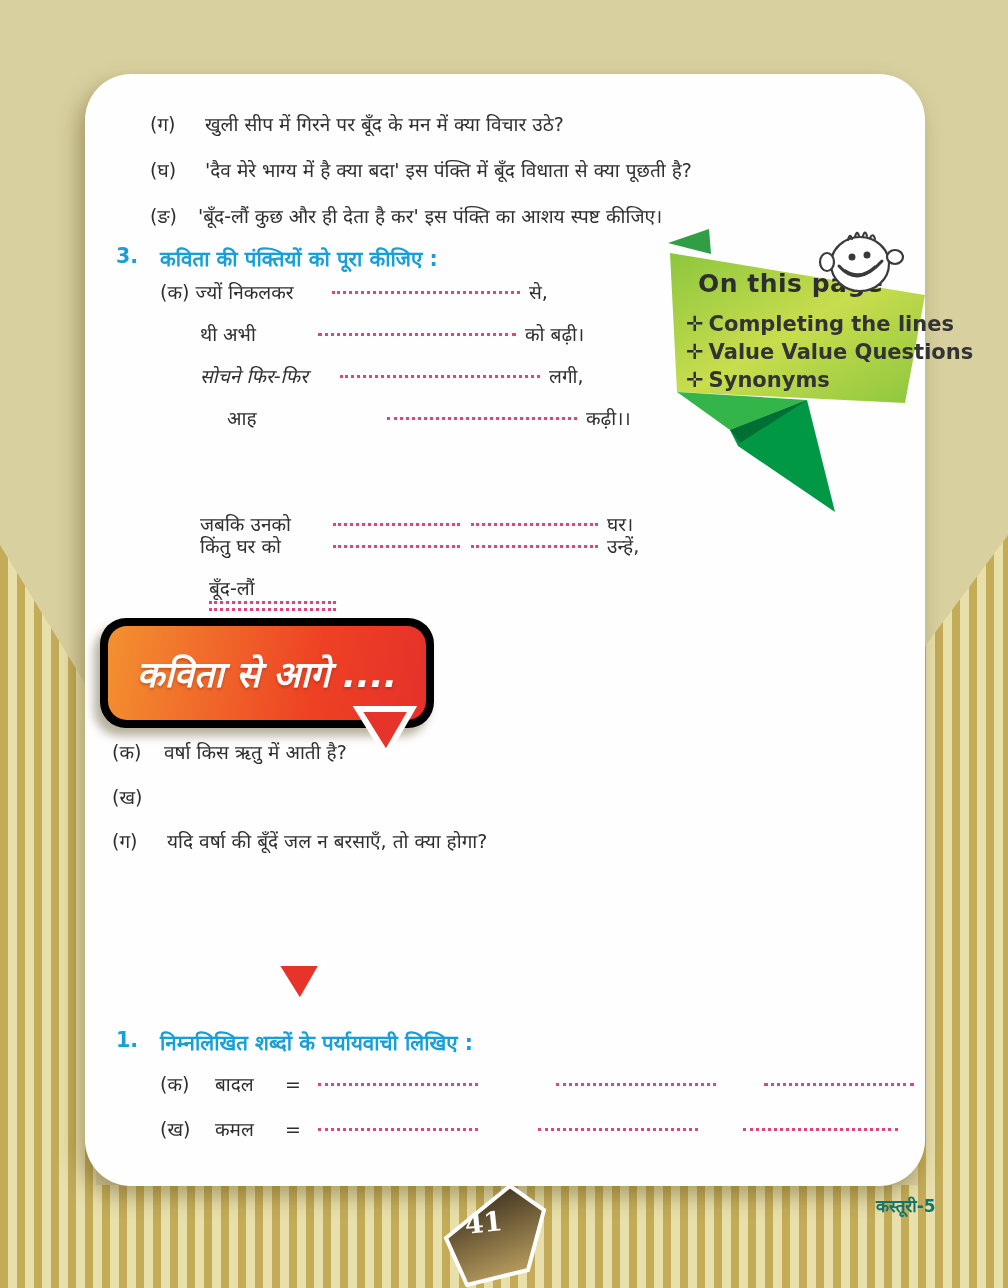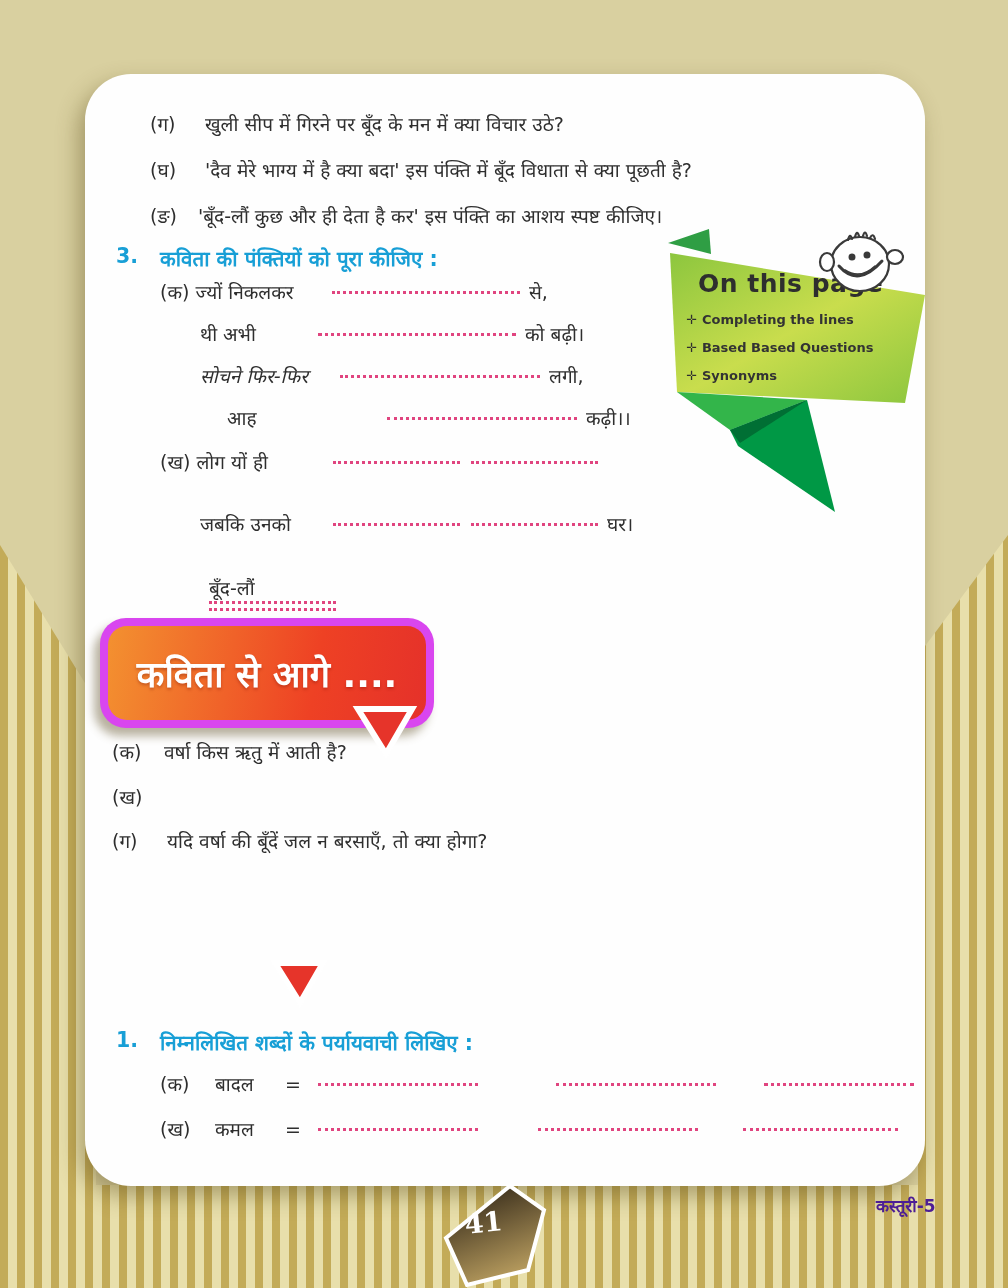--- a/index.html
+++ b/index.html
@@ -26,35 +26,35 @@
   
   .dots{flex:none;display:inline-block;height:4px;border-bottom:3px dotted #e0447f;transform:translateY(-5px);}
   .flabel{flex:none;white-space:nowrap;}
   .suffix{margin-left:9px;white-space:nowrap;}
   .gap{flex:none;display:inline-block;}
 
   
   .green-banner{position:absolute;left:628px;top:225px;width:300px;height:300px;}
   .green-banner svg{position:absolute;left:0;top:0;}
   .otp-title{position:absolute;left:70px;top:44px;font-size:25px;font-weight:bold;color:#2e2e2e;letter-spacing:.5px;}
-  .otp-item{position:absolute;font-size:13px;font-weight:bold;color:#333;white-space:nowrap;}
+  .otp-item{position:absolute;font-size:21px;font-weight:bold;color:#333;white-space:nowrap;}
   .otp-item .bullet{color:#2f2f2f;font-weight:bold;margin-right:5px;}
 
   
-  .red-banner{position:absolute;background:#d946ef;border-radius:26px;padding:8px;
-              box-shadow:-6px 8px 10px rgba(100,85,45,.45);}
+  .red-banner{position:absolute;background:#000000;border-radius:26px;padding:8px;
+              box-shadow:-6px 8px 10px rgba(100,85,45,.45);font-style:italic;}
   .red-banner .inner{width:100%;height:100%;border-radius:19px;
               background:linear-gradient(100deg,#f39130 0%,#ee4124 65%,#e5312a 100%);
               display:flex;align-items:center;justify-content:center;}
   .red-banner .inner span{color:#fff;font-weight:bold;text-shadow:0 2px 3px rgba(120,20,10,.35);}
   .tail{position:absolute;}
 
   
   .pagenum-svg{position:absolute;left:432px;top:1180px;}
-  .book-label{position:absolute;left:876px;top:1194px;font-size:17px;font-weight:bold;color:#4c1d95;text-align:center;}
+  .book-label{position:absolute;left:876px;top:1194px;font-size:17px;font-weight:bold;color:#0f766e;text-align:center;}
 </style>
 </head>
 <body>
 
 <div class="canvas">
 
   <div class="stripes stripes-left"></div>
   <div class="stripes stripes-right"></div>
   <div class="stripes stripes-bottom"></div>
 
@@ -92,33 +92,33 @@
     <span class="flabel" style="width:140px;font-style:italic;">सोचने फिर-फिर</span>
     <span class="dots" style="width:200px;"></span>
     <span class="suffix">लगी,</span>
   </div>
   <div class="row" style="left:200px;top:406px;margin-left:27px;">
     <span class="flabel" style="width:160px;">आह</span>
     <span class="dots" style="width:190px;"></span>
     <span class="suffix">कढ़ी।।</span>
   </div>
 
-  <div class="row" style="left:160px;top:450px;">
-    <span class="flabel" style="width:173px;">(ख) लोग यों ही</span>
-    <span class="dots" style="width:127px;"></span>
-    <span class="gap" style="width:11px;"></span>
-    <span class="dots" style="width:127px;"></span>
-    <span class="suffix"></span>
-  </div>
   <div class="row" style="left:200px;top:492px;margin-top:20px;">
     <span class="flabel" style="width:133px;">जबकि उनको</span>
     <span class="dots" style="width:127px;"></span>
     <span class="gap" style="width:11px;"></span>
     <span class="dots" style="width:127px;"></span>
     <span class="suffix">घर।</span>
+  </div>
+  <div class="row" style="left:200px;top:534px;">
+    <span class="flabel" style="width:133px;">किंतु घर को</span>
+    <span class="dots" style="width:127px;"></span>
+    <span class="gap" style="width:11px;"></span>
+    <span class="dots" style="width:127px;"></span>
+    <span class="suffix">उन्हें,</span>
   </div>
   <div class="row" style="left:200px;top:576px;flex-direction:column;">
     <span class="flabel" style="width:133px;">बूँद-लौं</span>
     <span class="dots" style="width:127px;"></span>
     <span class="gap" style="width:11px;"></span>
     <span class="dots" style="width:127px;"></span>
     <span class="suffix">घर।।</span>
   </div>
 
   <div class="green-banner">
@@ -131,21 +131,21 @@
         </linearGradient>
       </defs>
       <polygon points="40,18 81,4 83,29" fill="#2f9e44"></polygon>
       <polygon points="42,28 297,70 277,178 49,167" fill="url(#gb)"></polygon>
       <polygon points="49,167 179,175 102,205" fill="#33b54a"></polygon>
       <polygon points="102,205 179,175 207,287 110,221" fill="#009845"></polygon>
       <polygon points="102,205 179,175 112,218" fill="#006f34"></polygon>
     </svg>
     <span class="otp-title">On this page</span>
     <span class="otp-item" style="left:58px;top:87px;"><span class="bullet">✛</span><span>Completing the lines</span></span>
-    <span class="otp-item" style="left:58px;top:115px;"><span class="bullet">✛</span><span>Based Based Questions</span></span>
+    <span class="otp-item" style="left:58px;top:115px;"><span class="bullet">✛</span><span>Value Value Questions</span></span>
     <span class="otp-item" style="left:58px;top:143px;"><span class="bullet">✛</span><span>Synonyms</span></span>
   </div>
 
   <svg style="position:absolute;left:812px;top:228px;" width="96" height="68" viewBox="0 0 96 68">
     <g fill="none" stroke="#3a3a3a" stroke-width="2.2" stroke-linecap="round">
       <ellipse cx="48" cy="36" rx="29" ry="27" fill="#fff"></ellipse>
       <ellipse cx="15" cy="34" rx="7" ry="9" fill="#fff"></ellipse>
       <ellipse cx="83" cy="29" rx="8" ry="7" fill="#fff"></ellipse>
       <path d="M36,12 q2,-8 4,-1"></path>
         <path d="M43,9 q2,-8 4,-1"></path>

